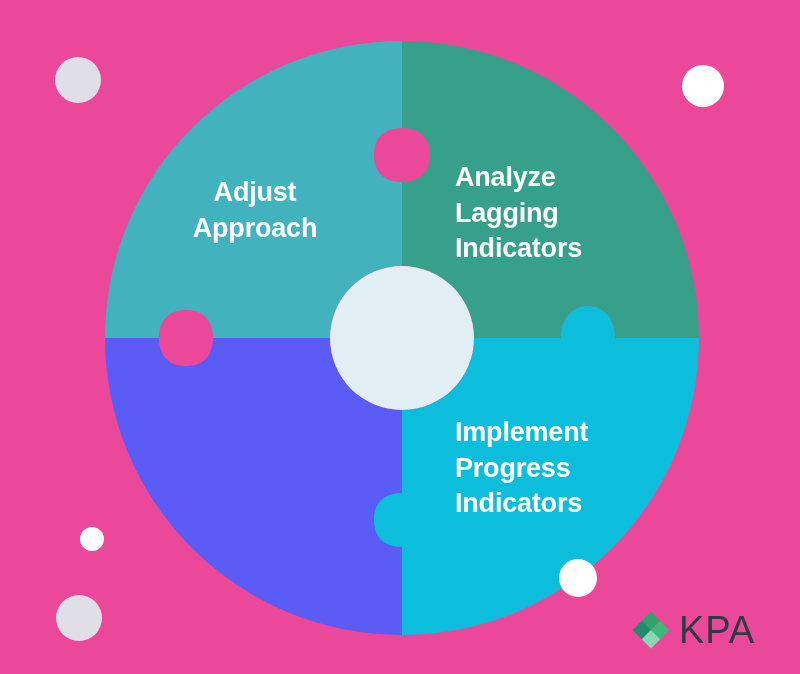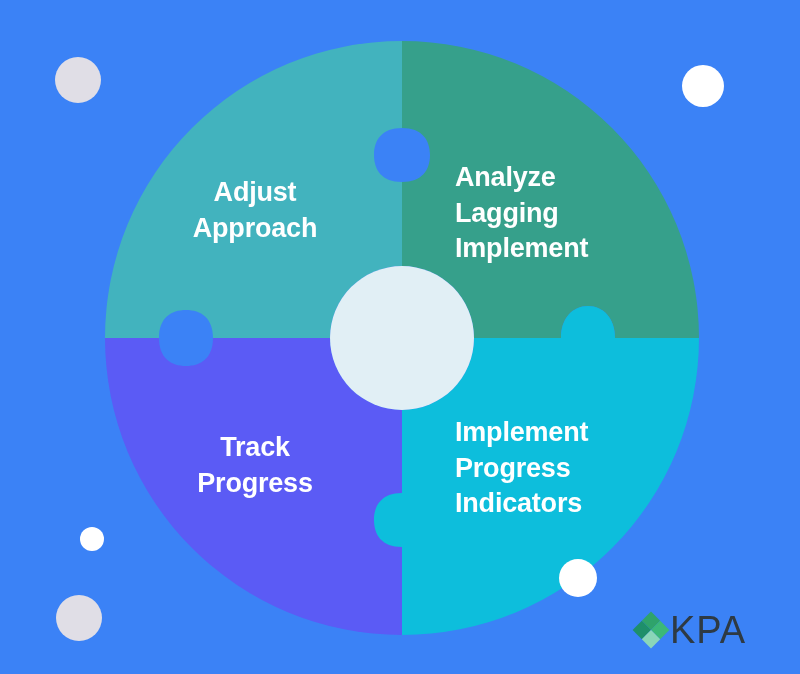--- a/index.html
+++ b/index.html
@@ -9,21 +9,21 @@
   body {
     width: 800px;
     height: 674px;
     overflow: hidden;
     font-family: "Liberation Sans", sans-serif;
   }
   #canvas {
     position: relative;
     width: 800px;
     height: 674px;
-    background: #3b82f6;
+    background: #ec4899;
   }
   #diagram-svg {
     position: absolute;
     left: 0;
     top: 0;
     width: 800px;
     height: 674px;
     display: block;
   }
   .quad-label {
@@ -60,20 +60,21 @@
     top: 415px;
     width: 235px;
     text-align: left;
   }
   #brand-logo {
     position: absolute;
     left: 632px;
     top: 608px;
     display: flex;
     align-items: center;
+    gap: 9px;
     height: 44px;
   }
   #brand-wordmark {
     font-family: "Liberation Sans", sans-serif;
     font-size: 38px;
     font-weight: normal;
     color: #2E3A44;
     letter-spacing: 1px;
     line-height: 1;
   }
@@ -152,24 +153,22 @@
     <circle cx="92" cy="539" r="12" fill="#FFFFFF"></circle>
     <circle cx="79" cy="618" r="23" fill="#E0DEE6"></circle>
     <circle cx="578" cy="578" r="19" fill="#FFFFFF"></circle>
   </svg>
 
   <div class="quad-label" id="label-adjust-approach">Adjust
 Approach</div>
 
   <div class="quad-label" id="label-analyze-lagging">Analyze
 Lagging
-Implement</div>
+Indicators</div>
 
-  <div class="quad-label" id="label-track-progress">Track
-Progress</div>
 
   <div class="quad-label" id="label-implement-leading">Implement
 Progress
 Indicators</div>
 
   <div id="brand-logo">
     <svg width="38" height="38" viewBox="0 0 38 38">
       <g transform="translate(19,19) rotate(45)">
         <rect x="-13" y="-13" width="13" height="13" fill="#2FA36B"></rect>
         <rect x="0" y="-13" width="13" height="13" fill="#3CB878"></rect>

